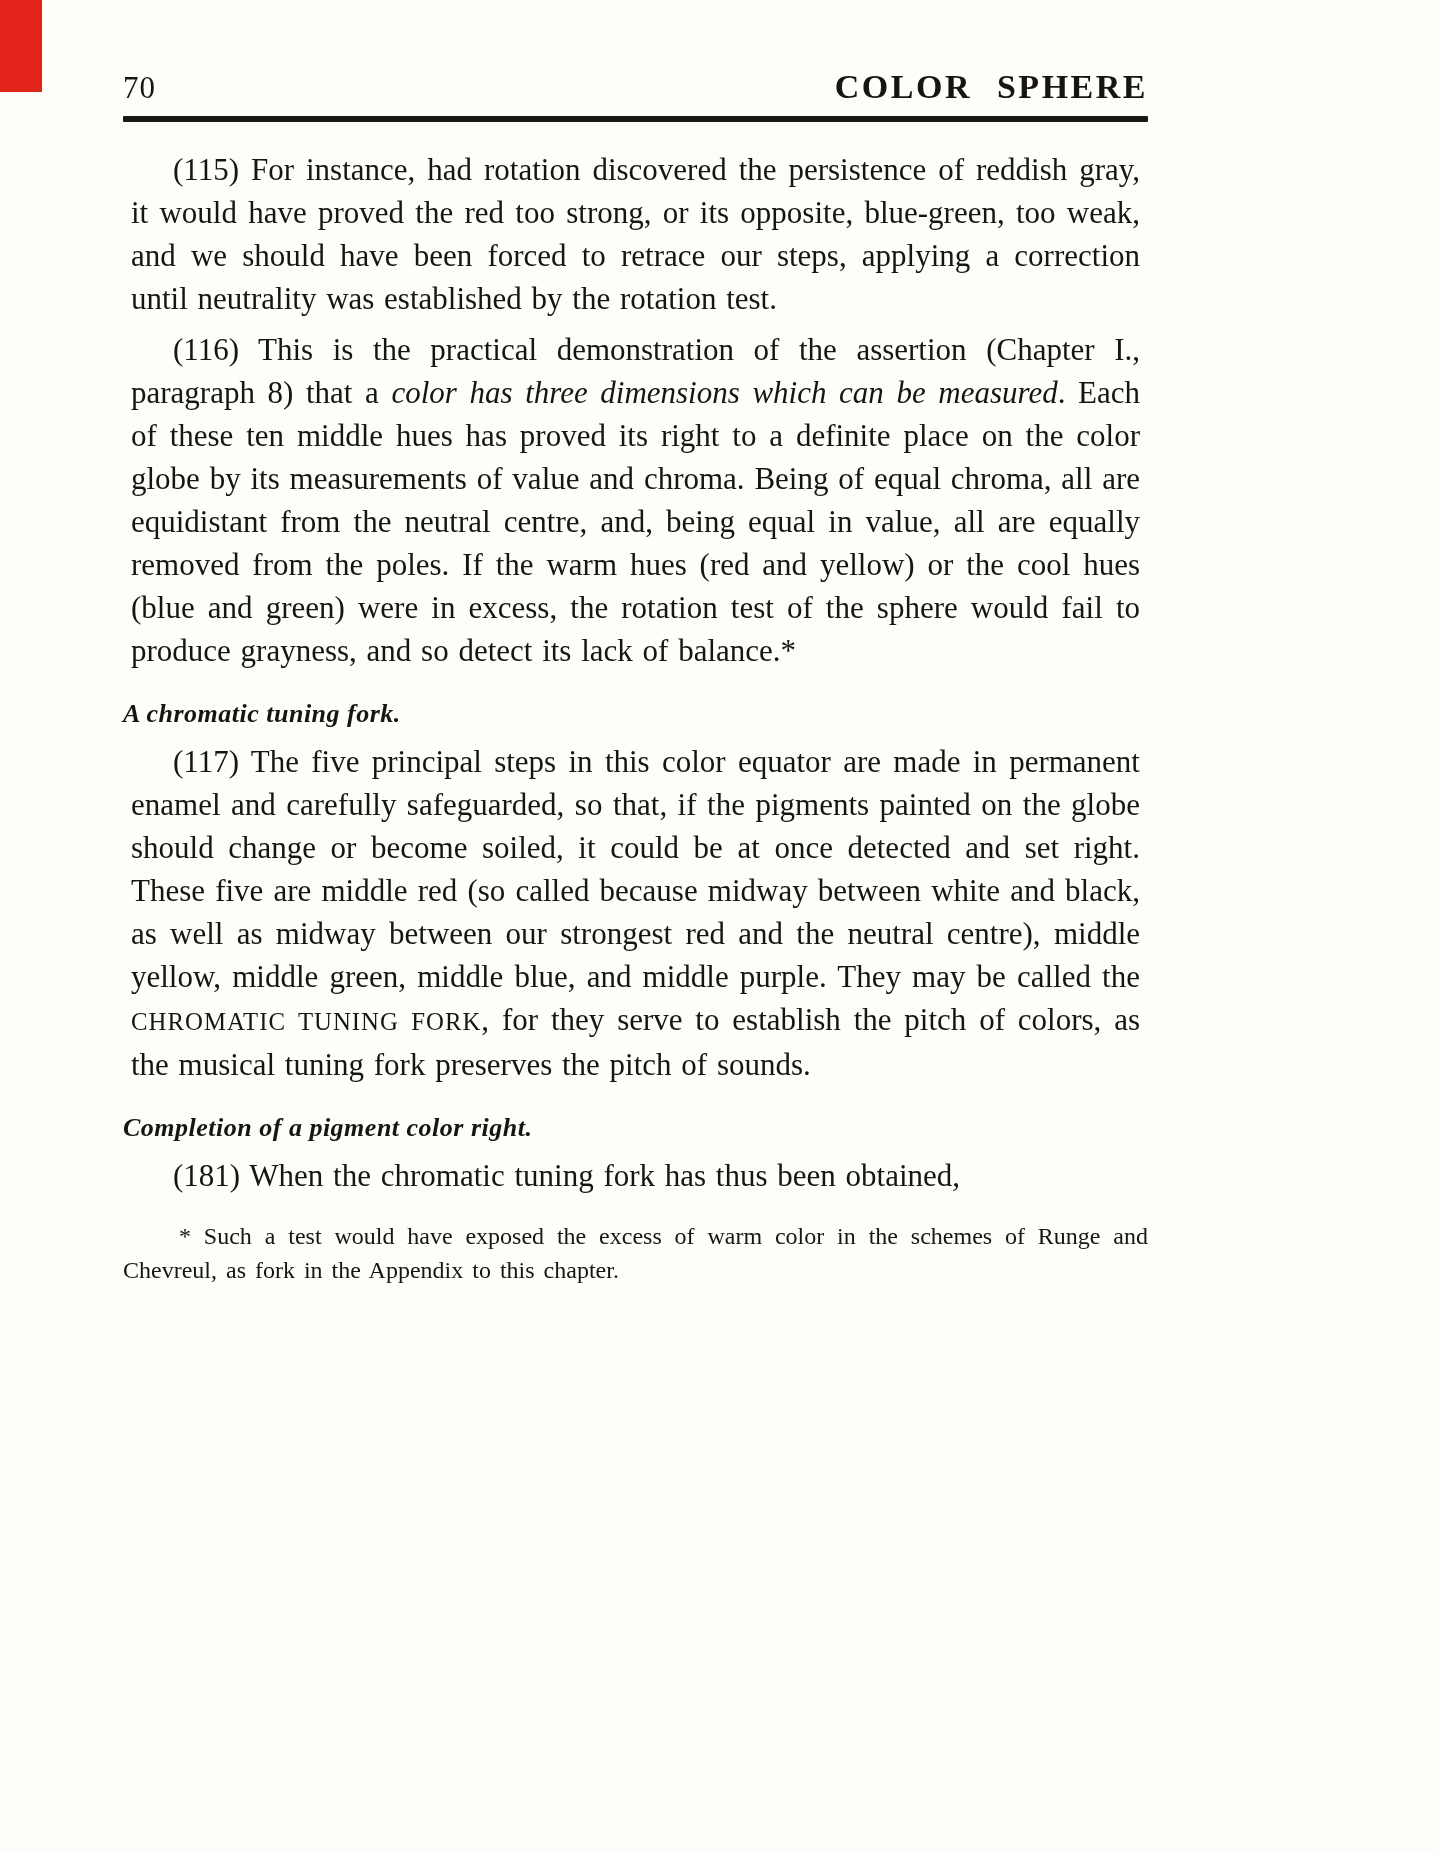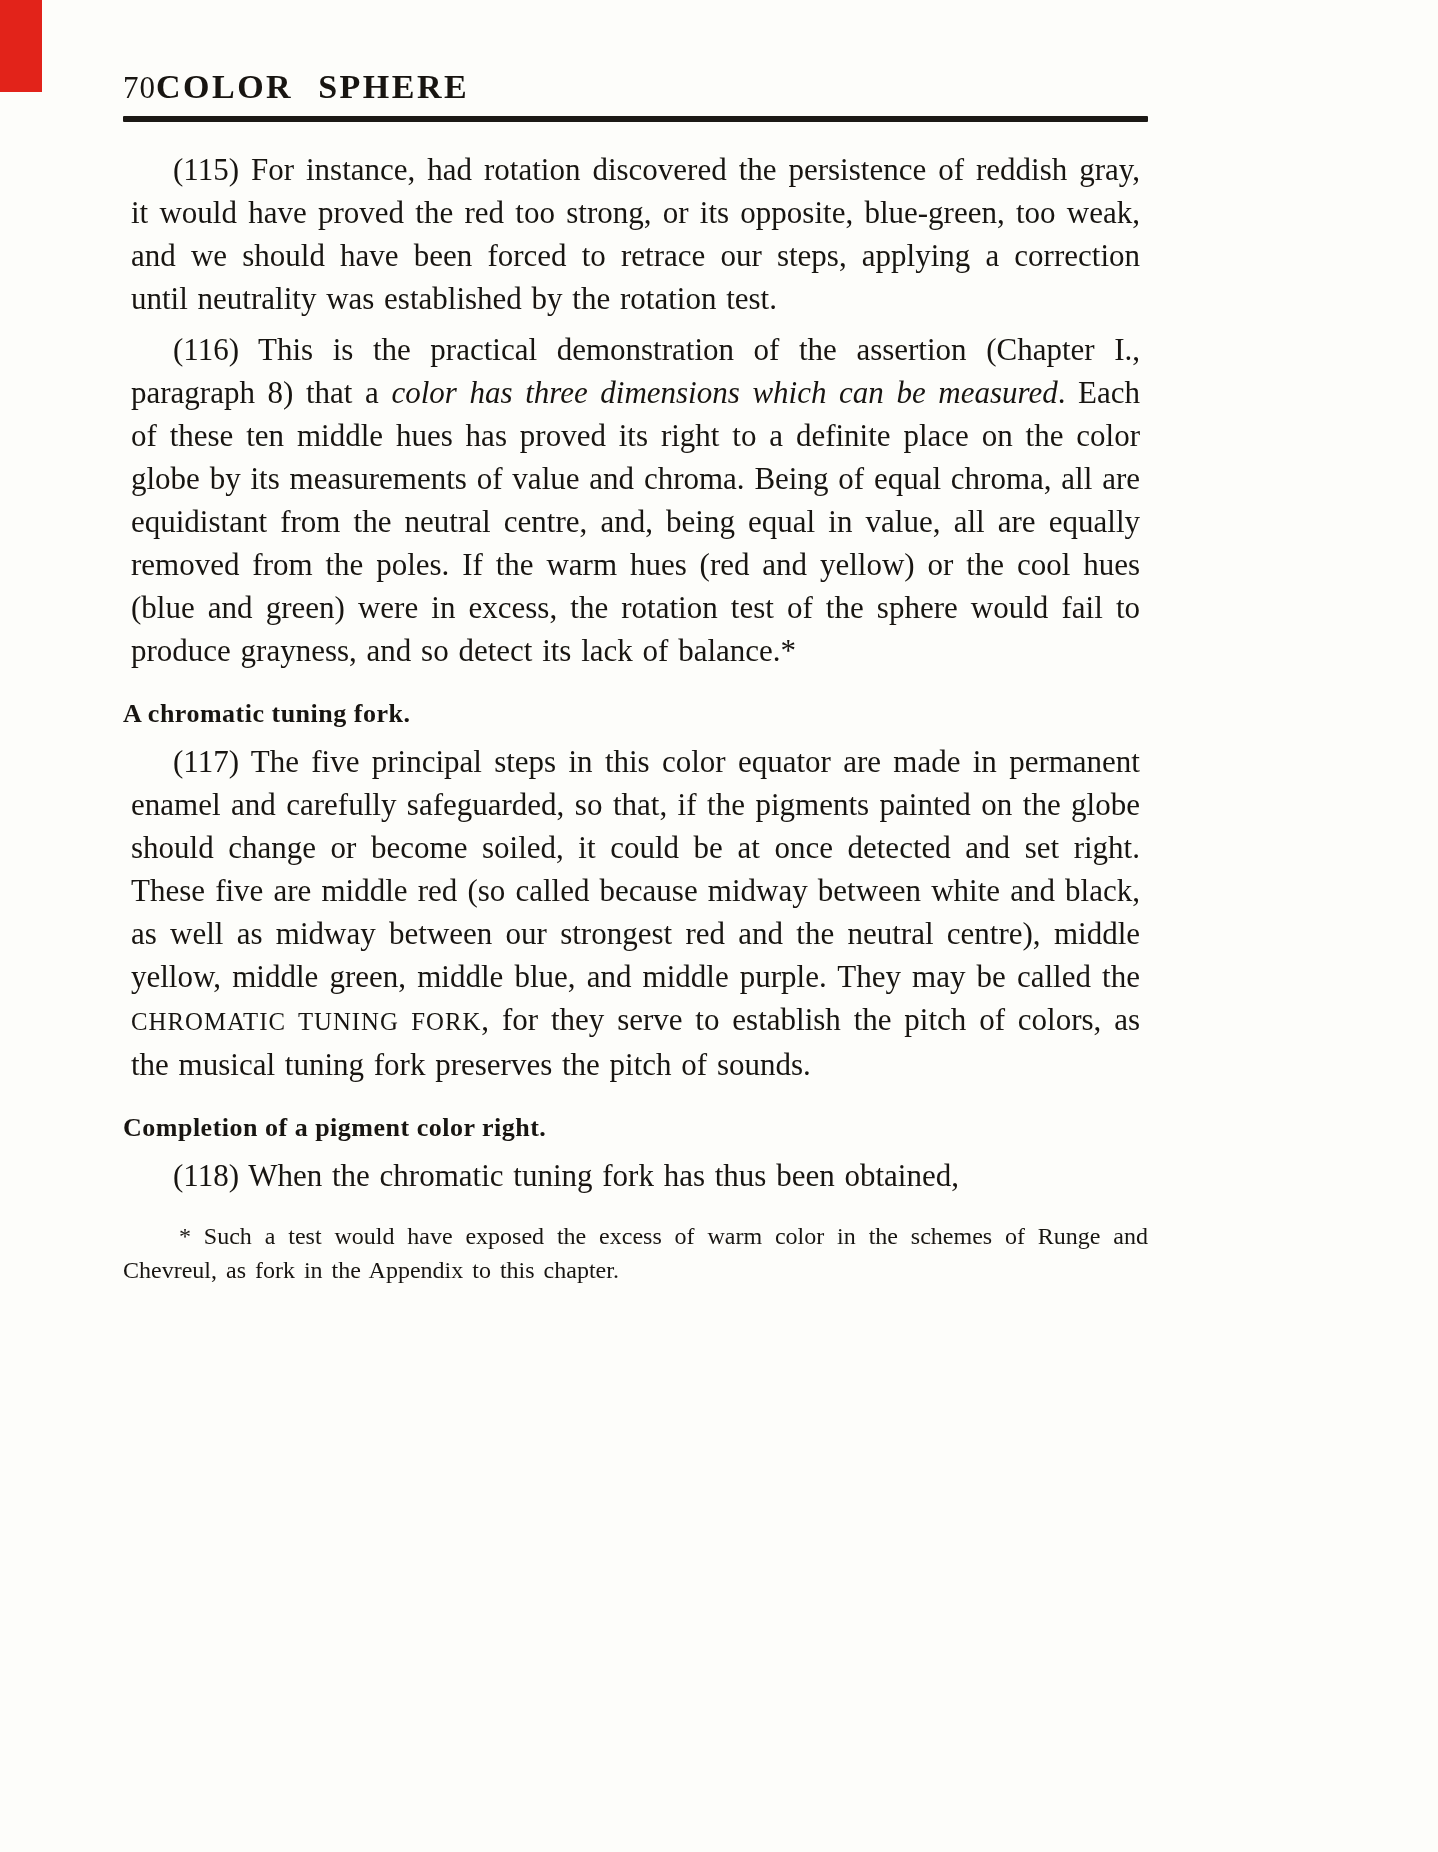--- a/index.html
+++ b/index.html
@@ -26,20 +26,21 @@
     background: #e2231a;
   }
   .content {
     position: absolute;
     left: 123px;
     top: 48px;
     width: 1025px;
   }
   .header {
     display: flex;
+    justify-content: space-between;
     align-items: baseline;
   }
   .pagenum {
     font-size: 31px;
     letter-spacing: 1px;
   }
   .running-title {
     font-size: 34px;
     font-weight: bold;
     letter-spacing: 2.5px;
@@ -69,20 +70,21 @@
   .smallcaps {
     font-size: 0.80em;
     letter-spacing: 1px;
   }
   h3.subhead {
     margin: 26px 0 10px 0;
     font-size: 26px;
     font-weight: bold;
     line-height: 32px;
     letter-spacing: 0.5px;
+    font-style: italic;
   }
   p.footnote {
     margin: 22px 0 0 0;
     font-size: 24px;
     line-height: 34px;
     text-align: justify;
     text-indent: 56px;
     word-spacing: 3px;
   }
 </style>
@@ -107,19 +109,19 @@
       <p class="body-par">(115) For instance, had rotation discovered the persistence of reddish gray, it would have proved the red too strong, or its opposite, blue-green, too weak, and we should have been forced to retrace our steps, applying a correction until neutrality was established by the rotation test.</p>
 
       <p class="body-par"><span>(116) This is the practical demonstration of the assertion (Chapter I., paragraph 8) that a </span><em class="ital">color has three dimensions which can be measured</em><span>.  Each of these ten middle hues has proved its right to a definite place on the color globe by its measurements of value and chroma.  Being of equal chroma, all are equidistant from the neutral centre, and, being equal in value, all are equally removed from the poles.  If the warm hues (red and yellow) or the cool hues (blue and green) were in excess, the rotation test of the sphere would fail to produce grayness, and so detect its lack of balance.*</span></p>
 
       <h3 class="subhead">A chromatic tuning fork.</h3>
 
       <p class="body-par"><span>(117) The five principal steps in this color equator are made in permanent enamel and carefully safeguarded, so that, if the pigments painted on the globe should change or become soiled, it could be at once detected and set right.  These five are middle red (so called because midway between white and black, as well as midway between our strongest red and the neutral centre), middle yellow, middle green, middle blue, and middle purple.  They may be called the </span><span class="smallcaps">CHROMATIC TUNING FORK</span><span>, for they serve to establish the pitch of colors, as the musical tuning fork preserves the pitch of sounds.</span></p>
 
       <h3 class="subhead">Completion of a pigment color right.</h3>
 
-      <p class="body-par">(118) When the chromatic tuning fork has thus been obtained,</p>
+      <p class="body-par">(181) When the chromatic tuning fork has thus been obtained,</p>
 
       <p class="footnote"><span>*</span> <span>Such a test would have exposed the excess of warm color in the schemes of Runge and Chevreul, as fork in the Appendix to this chapter.</span></p>
 
     </div>
   </div>
 </div>
 
 </body></html>

